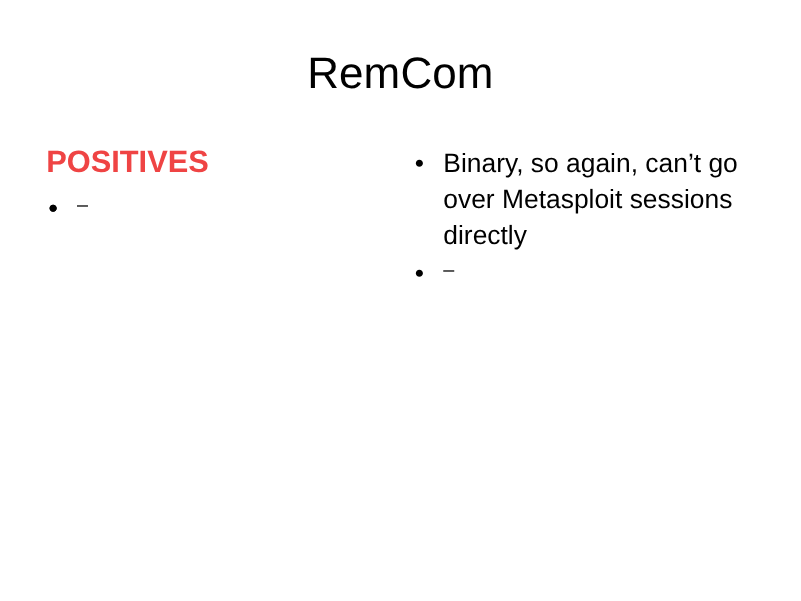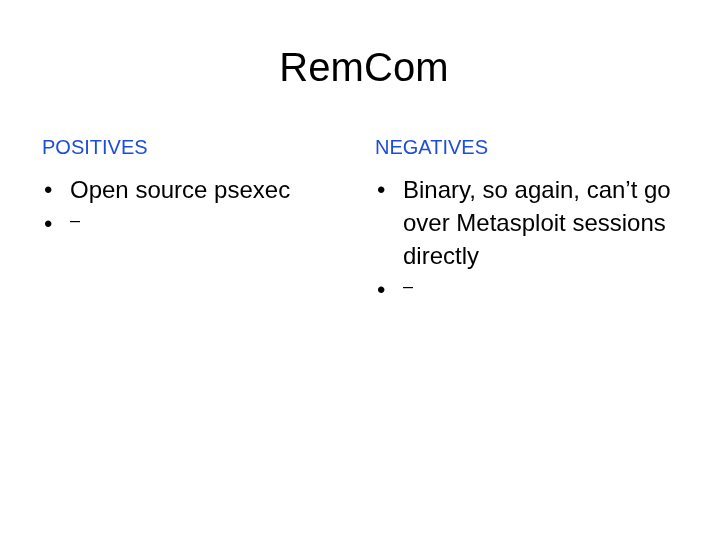--- a/index.html
+++ b/index.html
@@ -49,25 +49,25 @@
   }
 
   .column {
     position: absolute;
     top: 0;
   }
   .column-left  { left: 42px;  width: 320px; }
   .column-right { left: 375px; width: 320px; }
 
   .column-heading {
-    font-size: 20px;
-    font-weight: 400;
+    font-size: 28px;
+    font-weight: 700;
     line-height: 30px;
     margin: 0 0 11px 0;
-    color: #1d4ed8;
+    color: #ef4444;
     white-space: nowrap;
   }
 
   ul.bullets {
     list-style: none;
     margin: 0;
     padding: 0;
   }
 
   li.bullet {
@@ -122,39 +122,37 @@
   <div class="content">
 
     <div class="column column-left">
 
       <div class="column-heading">POSITIVES</div>
 
       <ul class="bullets">
 
         <li class="bullet">
           <span class="marker">•</span>
-          <span>Open source psexec</span>
         </li>
 
         <li class="bullet">
           <span class="marker">•</span>
 
           <ul class="subbullets sub-wrap-left">
             <li class="subbullet">
               <span class="marker">–</span>
             </li>
           </ul>
         </li>
 
       </ul>
     </div>
 
     <div class="column column-right">
 
-      <div class="column-heading">NEGATIVES</div>
 
       <ul class="bullets">
 
         <li class="bullet">
           <span class="marker">•</span>
           <span>Binary, so again, can’t go over Metasploit sessions directly</span>
 
           <ul class="subbullets sub-wrap-right">
             <li class="subbullet">
               <span class="marker">–</span>

